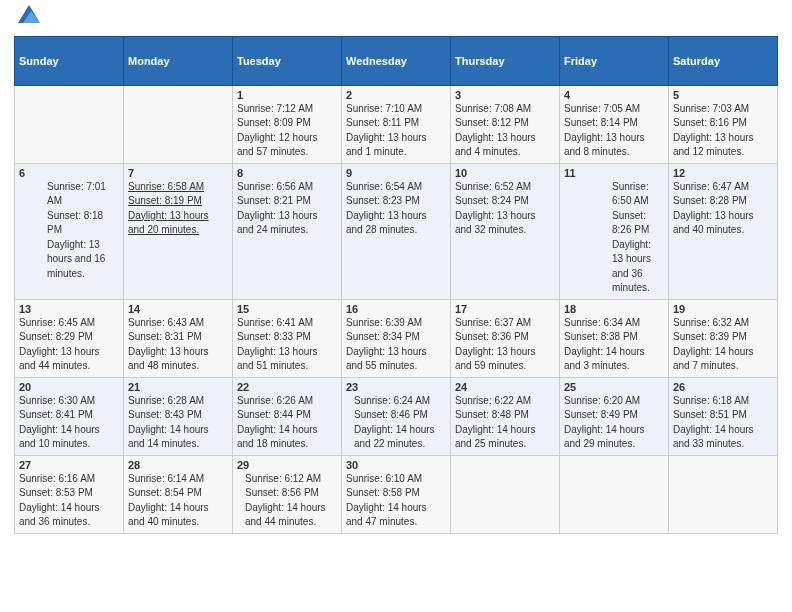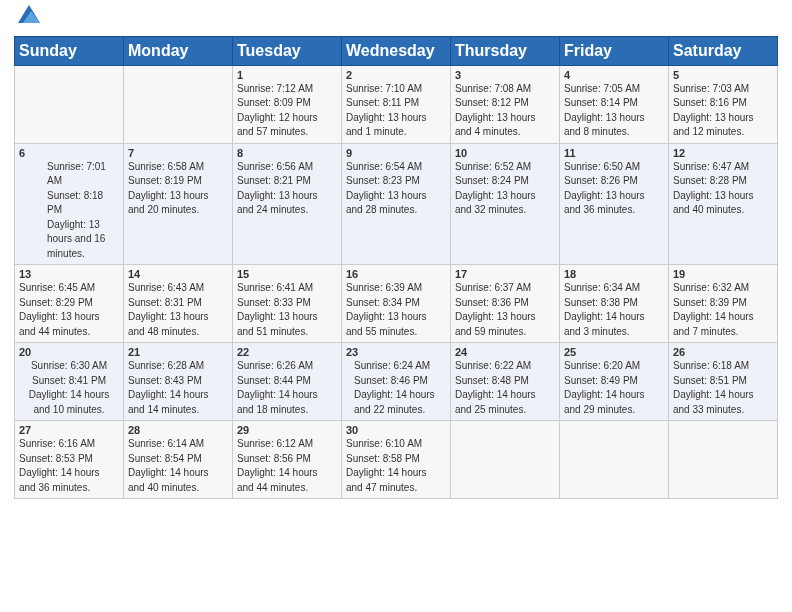--- a/index.html
+++ b/index.html
@@ -46,23 +46,23 @@
       color: #555;
     }
     table {
       width: 100%;
       border-collapse: collapse;
       table-layout: fixed;
     }
     thead tr th {
       background-color: #2a6db5;
       color: #fff;
-      font-size: 16px;
+      font-size: 11px;
       font-weight: bold;
-      padding: 5px 4px;
+      padding: 18px 4px;
       text-align: left;
       border: 1px solid #1a5090;
     }
     tbody tr td {
       border: 1px solid #ccc;
       vertical-align: top;
       padding: 3px 4px;
       font-size: 9.5px;
       color: #333;
       height: 78px;
@@ -159,21 +159,21 @@
         </tr>
         <tr>
           <td>
             <span class="day-num">6</span>
             <div class="day-info" style="white-space: pre-line; margin-left: 28px;">Sunrise: 7:01 AM
 Sunset: 8:18 PM
 Daylight: 13 hours and 16 minutes.</div>
           </td>
           <td>
             <span class="day-num">7</span>
-            <div class="day-info" style="white-space: pre-line;">Sunrise: 6:58 AM
+            <div class="day-info" style="white-space: pre-line; text-decoration: underline;">Sunrise: 6:58 AM
 Sunset: 8:19 PM
 Daylight: 13 hours and 20 minutes.</div>
           </td>
           <td>
             <span class="day-num">8</span>
             <div class="day-info" style="white-space: pre-line;">Sunrise: 6:56 AM
 Sunset: 8:21 PM
 Daylight: 13 hours and 24 minutes.</div>
           </td>
           <td>
@@ -183,21 +183,21 @@
 Daylight: 13 hours and 28 minutes.</div>
           </td>
           <td>
             <span class="day-num">10</span>
             <div class="day-info" style="white-space: pre-line;">Sunrise: 6:52 AM
 Sunset: 8:24 PM
 Daylight: 13 hours and 32 minutes.</div>
           </td>
           <td>
             <span class="day-num">11</span>
-            <div class="day-info" style="white-space: pre-line;">Sunrise: 6:50 AM
+            <div class="day-info" style="white-space: pre-line; margin-left: 48px;">Sunrise: 6:50 AM
 Sunset: 8:26 PM
 Daylight: 13 hours and 36 minutes.</div>
           </td>
           <td>
             <span class="day-num">12</span>
             <div class="day-info" style="white-space: pre-line;">Sunrise: 6:47 AM
 Sunset: 8:28 PM
 Daylight: 13 hours and 40 minutes.</div>
           </td>
         </tr>
@@ -241,21 +241,21 @@
           <td>
             <span class="day-num">19</span>
             <div class="day-info" style="white-space: pre-line;">Sunrise: 6:32 AM
 Sunset: 8:39 PM
 Daylight: 14 hours and 7 minutes.</div>
           </td>
         </tr>
         <tr>
           <td>
             <span class="day-num">20</span>
-            <div class="day-info" style="white-space: pre-line; text-align: center;">Sunrise: 6:30 AM
+            <div class="day-info" style="white-space: pre-line;">Sunrise: 6:30 AM
 Sunset: 8:41 PM
 Daylight: 14 hours and 10 minutes.</div>
           </td>
           <td>
             <span class="day-num">21</span>
             <div class="day-info" style="white-space: pre-line;">Sunrise: 6:28 AM
 Sunset: 8:43 PM
 Daylight: 14 hours and 14 minutes.</div>
           </td>
           <td>
@@ -297,21 +297,21 @@
 Daylight: 14 hours and 36 minutes.</div>
           </td>
           <td>
             <span class="day-num">28</span>
             <div class="day-info" style="white-space: pre-line;">Sunrise: 6:14 AM
 Sunset: 8:54 PM
 Daylight: 14 hours and 40 minutes.</div>
           </td>
           <td>
             <span class="day-num">29</span>
-            <div class="day-info" style="white-space: pre-line;">Sunrise: 6:12 AM
+            <div class="day-info" style="white-space: pre-line; margin-left: 8px;">Sunrise: 6:12 AM
 Sunset: 8:56 PM
 Daylight: 14 hours and 44 minutes.</div>
           </td>
           <td>
             <span class="day-num">30</span>
             <div class="day-info" style="white-space: pre-line;">Sunrise: 6:10 AM
 Sunset: 8:58 PM
 Daylight: 14 hours and 47 minutes.</div>
           </td>
           <td></td>

